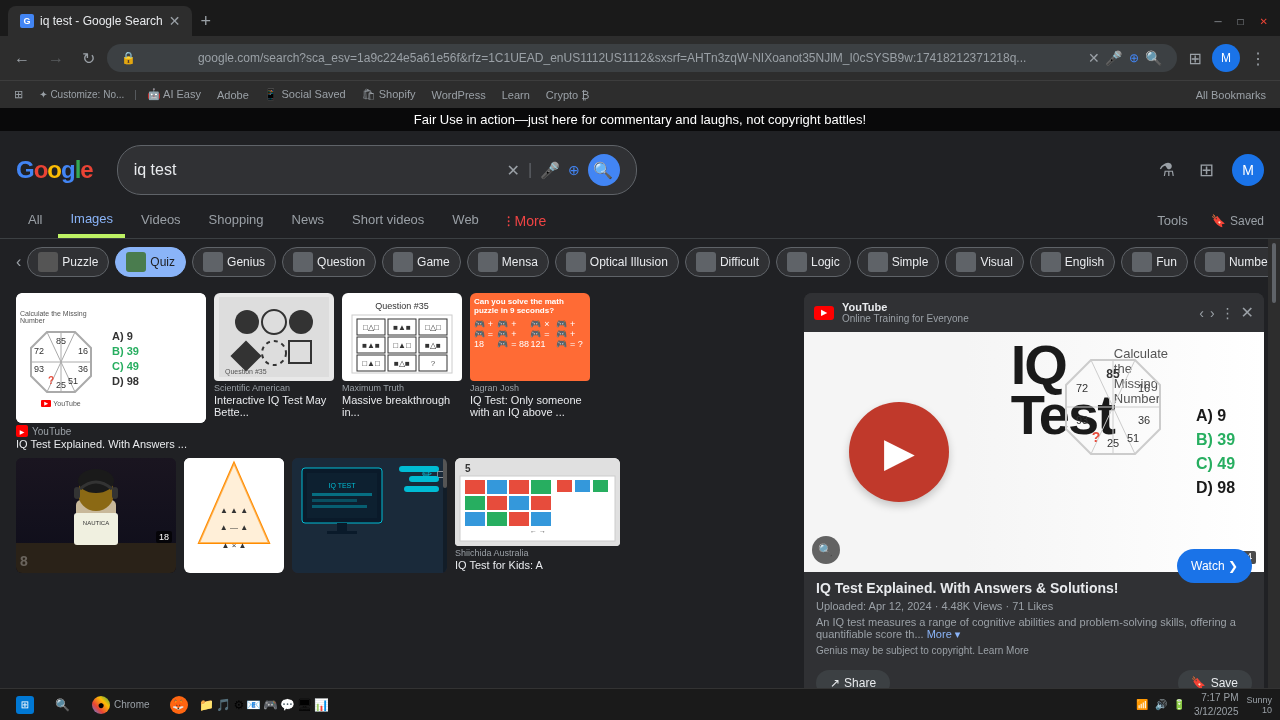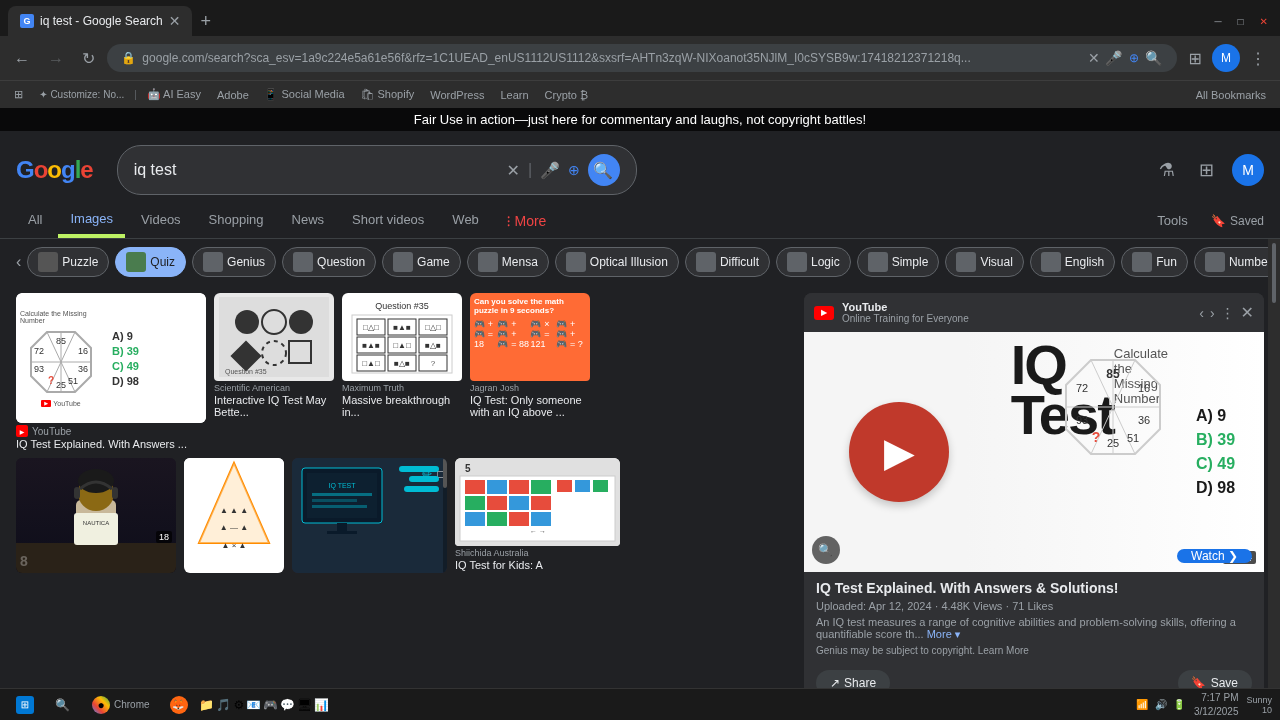--- a/index.html
+++ b/index.html
@@ -8,21 +8,21 @@
     .tab { display: flex; align-items: center; background: #2d2d2d; border-radius: 8px 8px 0 0; padding: 0 12px; height: 30px; font-size: 12px; color: #e8eaed; min-width: 180px; gap: 6px; }
     .tab .favicon { width: 14px; height: 14px; background: #4285f4; border-radius: 50%; flex-shrink: 0; }
     .tab .tab-close { margin-left: auto; color: #9aa0a6; font-size: 14px; cursor: pointer; }
     .tab-new { background: none; border: none; color: #9aa0a6; font-size: 18px; cursor: pointer; padding: 0 8px; }
     .tab-controls { display: flex; gap: 8px; margin-left: auto; }
     .tab-ctrl-btn { background: none; border: none; color: #9aa0a6; font-size: 10px; cursor: pointer; padding: 4px; }
 
     .nav-bar { display: flex; align-items: center; background: #2d2d2d; padding: 6px 8px; height: 44px; gap: 6px; }
     .nav-btn { background: none; border: none; color: #9aa0a6; font-size: 16px; cursor: pointer; padding: 4px 6px; border-radius: 50%; }
     .url-bar { flex: 1; background: #3c4043; border-radius: 20px; padding: 6px 14px; color: #e8eaed; font-size: 13px; display: flex; align-items: center; gap: 6px; }
-    .url-bar .url-text { flex: 1; color: #9aa0a6; font-size: 12px; overflow: hidden; white-space: nowrap; text-overflow: ellipsis; }
+    .url-bar .url-text { flex: 1; color: #9aa0a6; font-size: 12px; overflow: hidden; white-space: nowrap; text-overflow: ellipsis; text-align: center; }
     .url-bar .url-icon { color: #9aa0a6; font-size: 12px; }
     .url-clear { color: #9aa0a6; font-size: 14px; cursor: pointer; }
     .nav-right { display: flex; gap: 4px; align-items: center; }
     .nav-right-btn { background: none; border: none; color: #9aa0a6; font-size: 16px; cursor: pointer; padding: 4px 6px; border-radius: 50%; }
 
     .bookmarks-bar { background: #2d2d2d; padding: 3px 8px; height: 28px; display: flex; align-items: center; gap: 4px; border-top: 1px solid #3d3d3d; }
     .bm-item { color: #9aa0a6; font-size: 11px; padding: 2px 6px; cursor: pointer; white-space: nowrap; border-radius: 3px; }
     .bm-all { margin-left: auto; color: #9aa0a6; font-size: 11px; padding: 2px 6px; cursor: pointer; }
 
     
@@ -89,21 +89,21 @@
     .video-info { padding: 8px 12px; }
     .video-main-title { font-size: 14px; font-weight: bold; color: #e8eaed; margin-bottom: 4px; }
     .video-meta { font-size: 11px; color: #9aa0a6; margin-bottom: 4px; }
     .video-desc { font-size: 11px; color: #9aa0a6; }
     .more-link { color: #8ab4f8; cursor: pointer; font-size: 11px; }
     .copyright-notice { font-size: 10px; color: #9aa0a6; margin-top: 4px; }
 
     .video-actions { display: flex; gap: 8px; padding: 6px 12px; }
     .share-btn { display: flex; align-items: center; gap: 4px; background: #3c4043; border: none; color: #e8eaed; border-radius: 20px; padding: 6px 14px; font-size: 12px; cursor: pointer; }
     .save-btn { display: flex; align-items: center; gap: 4px; background: #3c4043; border: none; color: #e8eaed; border-radius: 20px; padding: 6px 14px; font-size: 12px; cursor: pointer; margin-left: auto; }
-    .watch-btn { background: #1a73e8; border: none; color: #fff; border-radius: 20px; padding: 0 14px; font-size: 12px; cursor: pointer; position: absolute; right: 12px; top: 280px; }
+    .watch-btn { background: #1a73e8; border: none; color: #fff; border-radius: 20px; padding: 10px 14px; font-size: 12px; cursor: pointer; position: absolute; right: 12px; top: 280px; }
 
     
     .taskbar { position: absolute; bottom: 0; left: 0; right: 0; height: 32px; background: #1a1a1a; display: flex; align-items: center; padding: 0 8px; gap: 4px; border-top: 1px solid #333; }
     .taskbar-item { display: flex; align-items: center; gap: 4px; padding: 2px 8px; border-radius: 4px; cursor: pointer; }
     .taskbar-icon { width: 18px; height: 18px; border-radius: 3px; display: flex; align-items: center; justify-content: center; font-size: 12px; }
     .taskbar-label { font-size: 10px; color: #9aa0a6; }
     .taskbar-right { margin-left: auto; display: flex; align-items: center; gap: 8px; }
     .taskbar-clock { font-size: 10px; color: #9aa0a6; text-align: right; line-height: 1.4; }
     .taskbar-sys { display: flex; align-items: center; gap: 6px; }
     .taskbar-sys-icon { font-size: 10px; color: #9aa0a6; cursor: pointer; }
@@ -180,21 +180,21 @@
       <button class="nav-right-btn">⋮</button>
     </div>
   </div>
 
   <div class="bookmarks-bar">
     <span class="bm-item">⊞</span>
     <span class="bm-item" style="font-size:10px;">✦ Customize: No...</span>
     <span style="color:#5f6368;font-size:10px;">|</span>
     <span class="bm-item">🤖 AI Easy</span>
     <span class="bm-item">Adobe</span>
-    <span class="bm-item">📱 Social Media</span>
+    <span class="bm-item">📱 Social Saved</span>
     <span class="bm-item">🛍 Shopify</span>
     <span class="bm-item">WordPress</span>
     <span class="bm-item">Learn</span>
     <span class="bm-item">Crypto ₿</span>
     <span class="bm-all">All Bookmarks</span>
   </div>
 </div>
 
 <div class="watermark-banner" style="position:relative;top:0;">
   <span>Fair Use in action—just here for commentary and laughs, not copyright battles!</span>

